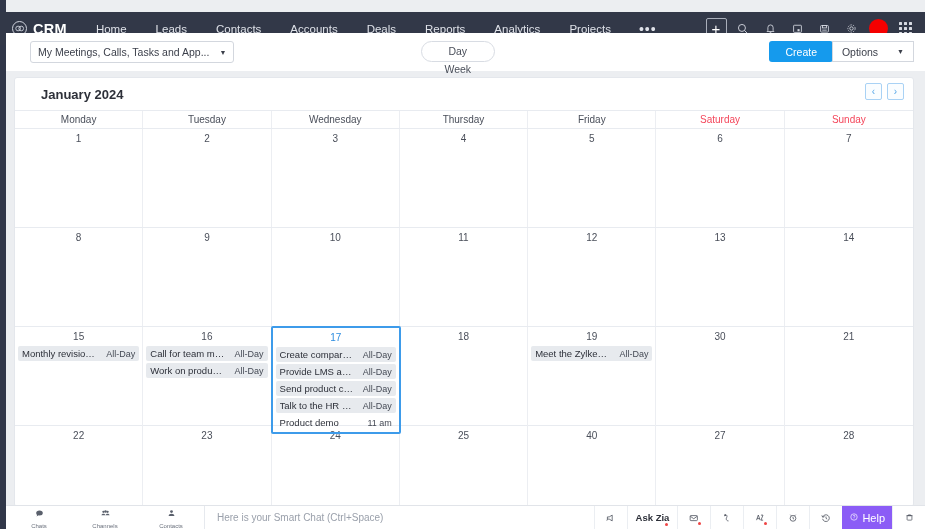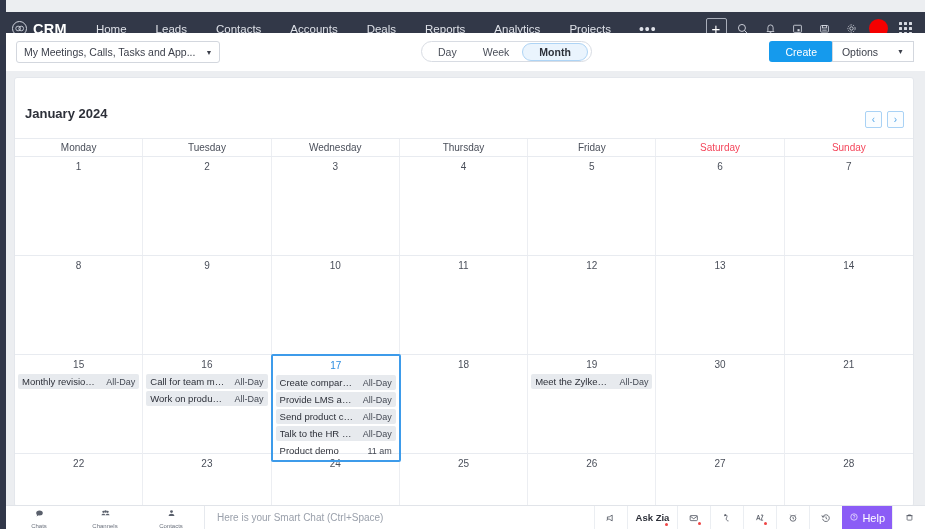--- a/index.html
+++ b/index.html
@@ -53,30 +53,30 @@
   .avatar-dot{width:19px;height:19px;border-radius:50%;background:#f50000;cursor:pointer;}
   .grid9 { display:grid; grid-template-columns:repeat(3,3px); grid-gap:2px; cursor:pointer;}
   .grid9 i { width:3px;height:3px;background:#d7dae2;display:block; border-radius:.5px;}
 
   
   .toolbar {
     position:absolute; left:6px; top:33px; width:919px; height:38px;
     background:#fff; display:flex; align-items:center;
   }
   .filter-select {
-    margin-left:10px; height:22px; min-width:176px;
+    margin-left:24px; height:22px; min-width:176px;
     border:1px solid #d3d7de; border-radius:3px; background:#fff;
     display:flex; align-items:center; justify-content:space-between;
     padding:0 7px; font-size:10.5px; color:#3b3f4a; cursor:pointer;
   }
   .caret { font-size:7px; color:#3b3f4a; margin-left:10px;}
   .viewswitch {
     position:absolute; left:415px; top:8px; height:21px;
     border:1px solid #d8dce3; border-radius:11px; background:#fff;
-    display:flex; align-items:center; padding:0 3px;
+    display:flex; align-items:center; padding:0 3px;flex-direction:column;
   }
   .vs-item {
     font-size:10.5px; color:#4a4f5a; padding:3px 13px; border-radius:11px; cursor:pointer;
   }
   .vs-item.active {
     background:#eaf4fd; border:1px solid #aed4f5; color:#2c3039; font-weight:bold;
     padding:2px 16px;
   }
   .create-btn {
     position:absolute; right:92px; top:8px; height:21px;
@@ -91,22 +91,22 @@
     padding:0 9px; gap:9px; cursor:pointer;
   }
 
   
   .cal-card {
     position:absolute; left:14px; top:77px; width:900px; height:430px;
     background:#fff; border:1px solid #e4e7ec; border-radius:3px;
     overflow:hidden;
   }
   .cal-head {
-    height:32px; display:flex; 
-    padding:0 10px; position:relative;margin-top:28px;
+    height:32px; display:flex; align-items:center;
+    padding:0 26px; position:relative;
   }
   .cal-title { font-size:13px; font-weight:bold; color:#2d3039; }
   .nav-arrows { position:absolute; right:9px; top:5px; display:flex; gap:5px; }
   .arrow-btn {
     width:17px;height:17px;border:1px solid #a9d2f5;border-radius:2px;
     background:#fafdff; color:#5aa9e8; font-size:10px;
     display:flex;align-items:center;justify-content:center; cursor:pointer;
   }
   .dow-row {
     display:grid; grid-template-columns:repeat(7,1fr);
@@ -417,21 +417,21 @@
           <div class="cell">
             <div class="daynum">23</div>
           </div>
           <div class="cell">
             <div class="daynum">24</div>
           </div>
           <div class="cell">
             <div class="daynum">25</div>
           </div>
           <div class="cell">
-            <div class="daynum">26</div>
+            <div class="daynum">40</div>
           </div>
           <div class="cell">
             <div class="daynum">27</div>
           </div>
           <div class="cell">
             <div class="daynum">28</div>
           </div>
         </div>
       </div>
   </div>

